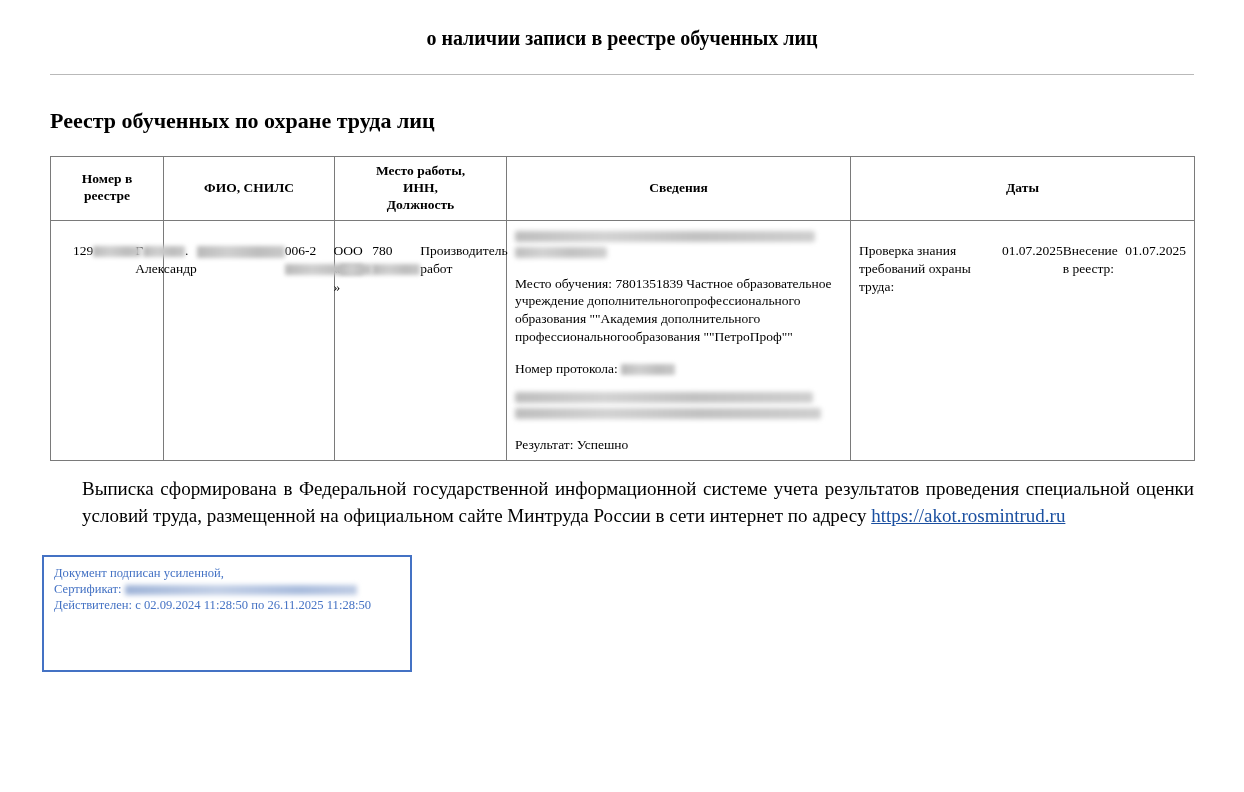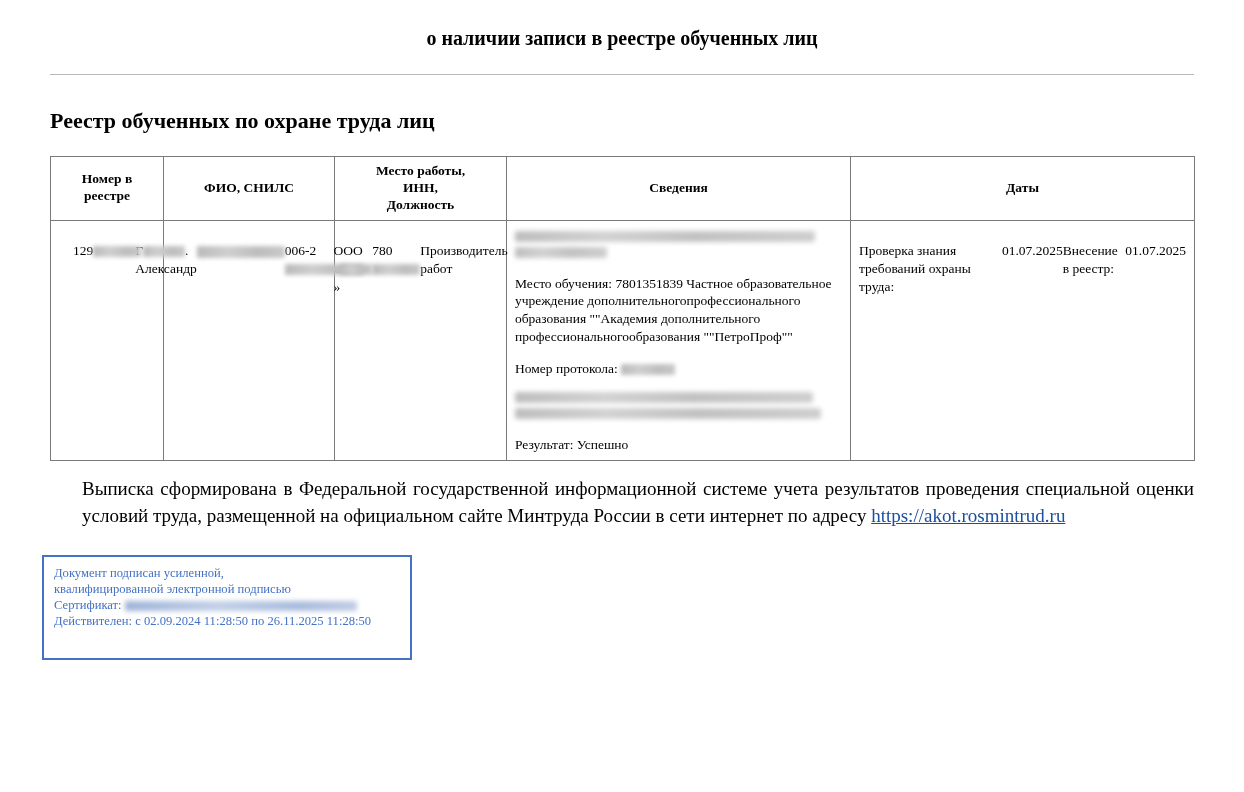--- a/index.html
+++ b/index.html
@@ -117,21 +117,21 @@
   }
   .note a {
     color: #1a4fa0;
     text-decoration: underline;
   }
   .sign-box {
     position: absolute;
     left: 42px;
     top: 528px;
     width: 370px;
-    height: 105px;
+    height: 117px;
     border: 2px solid #4472c4;
     box-sizing: border-box;
     padding: 8px 24px 0 10px;
     color: #4472c4;
     font-size: 12.6px;
     line-height: 1.28;
     font-family: "Liberation Serif", serif;
   }
   .sign-box .ln { white-space: nowrap; }
   .sign-redact {
@@ -242,21 +242,20 @@
       </tr>
     </tbody>
   </table>
 
   <div class="note">
     <span>Выписка сформирована в Федеральной государственной информационной системе учета результатов проведения специальной оценки условий труда, размещенной на официальном сайте Минтруда России в сети интернет по адресу </span><a href="#">https://akot.rosmintrud.ru</a>
   </div>
 
   <div class="sign-box">
     <div class="ln">Документ подписан усиленной,</div>
-    <div class="ln">квалифицированной электронной подписью</div>
     <div class="ln">
       <span>Сертификат:</span>
       <span class="sign-redact"></span>
     </div>
     <div class="ln">
       <span>Действителен:</span>
       <span>с 02.09.2024 11:28:50 по 26.11.2025 11:28:50</span>
     </div>
   </div>
 

